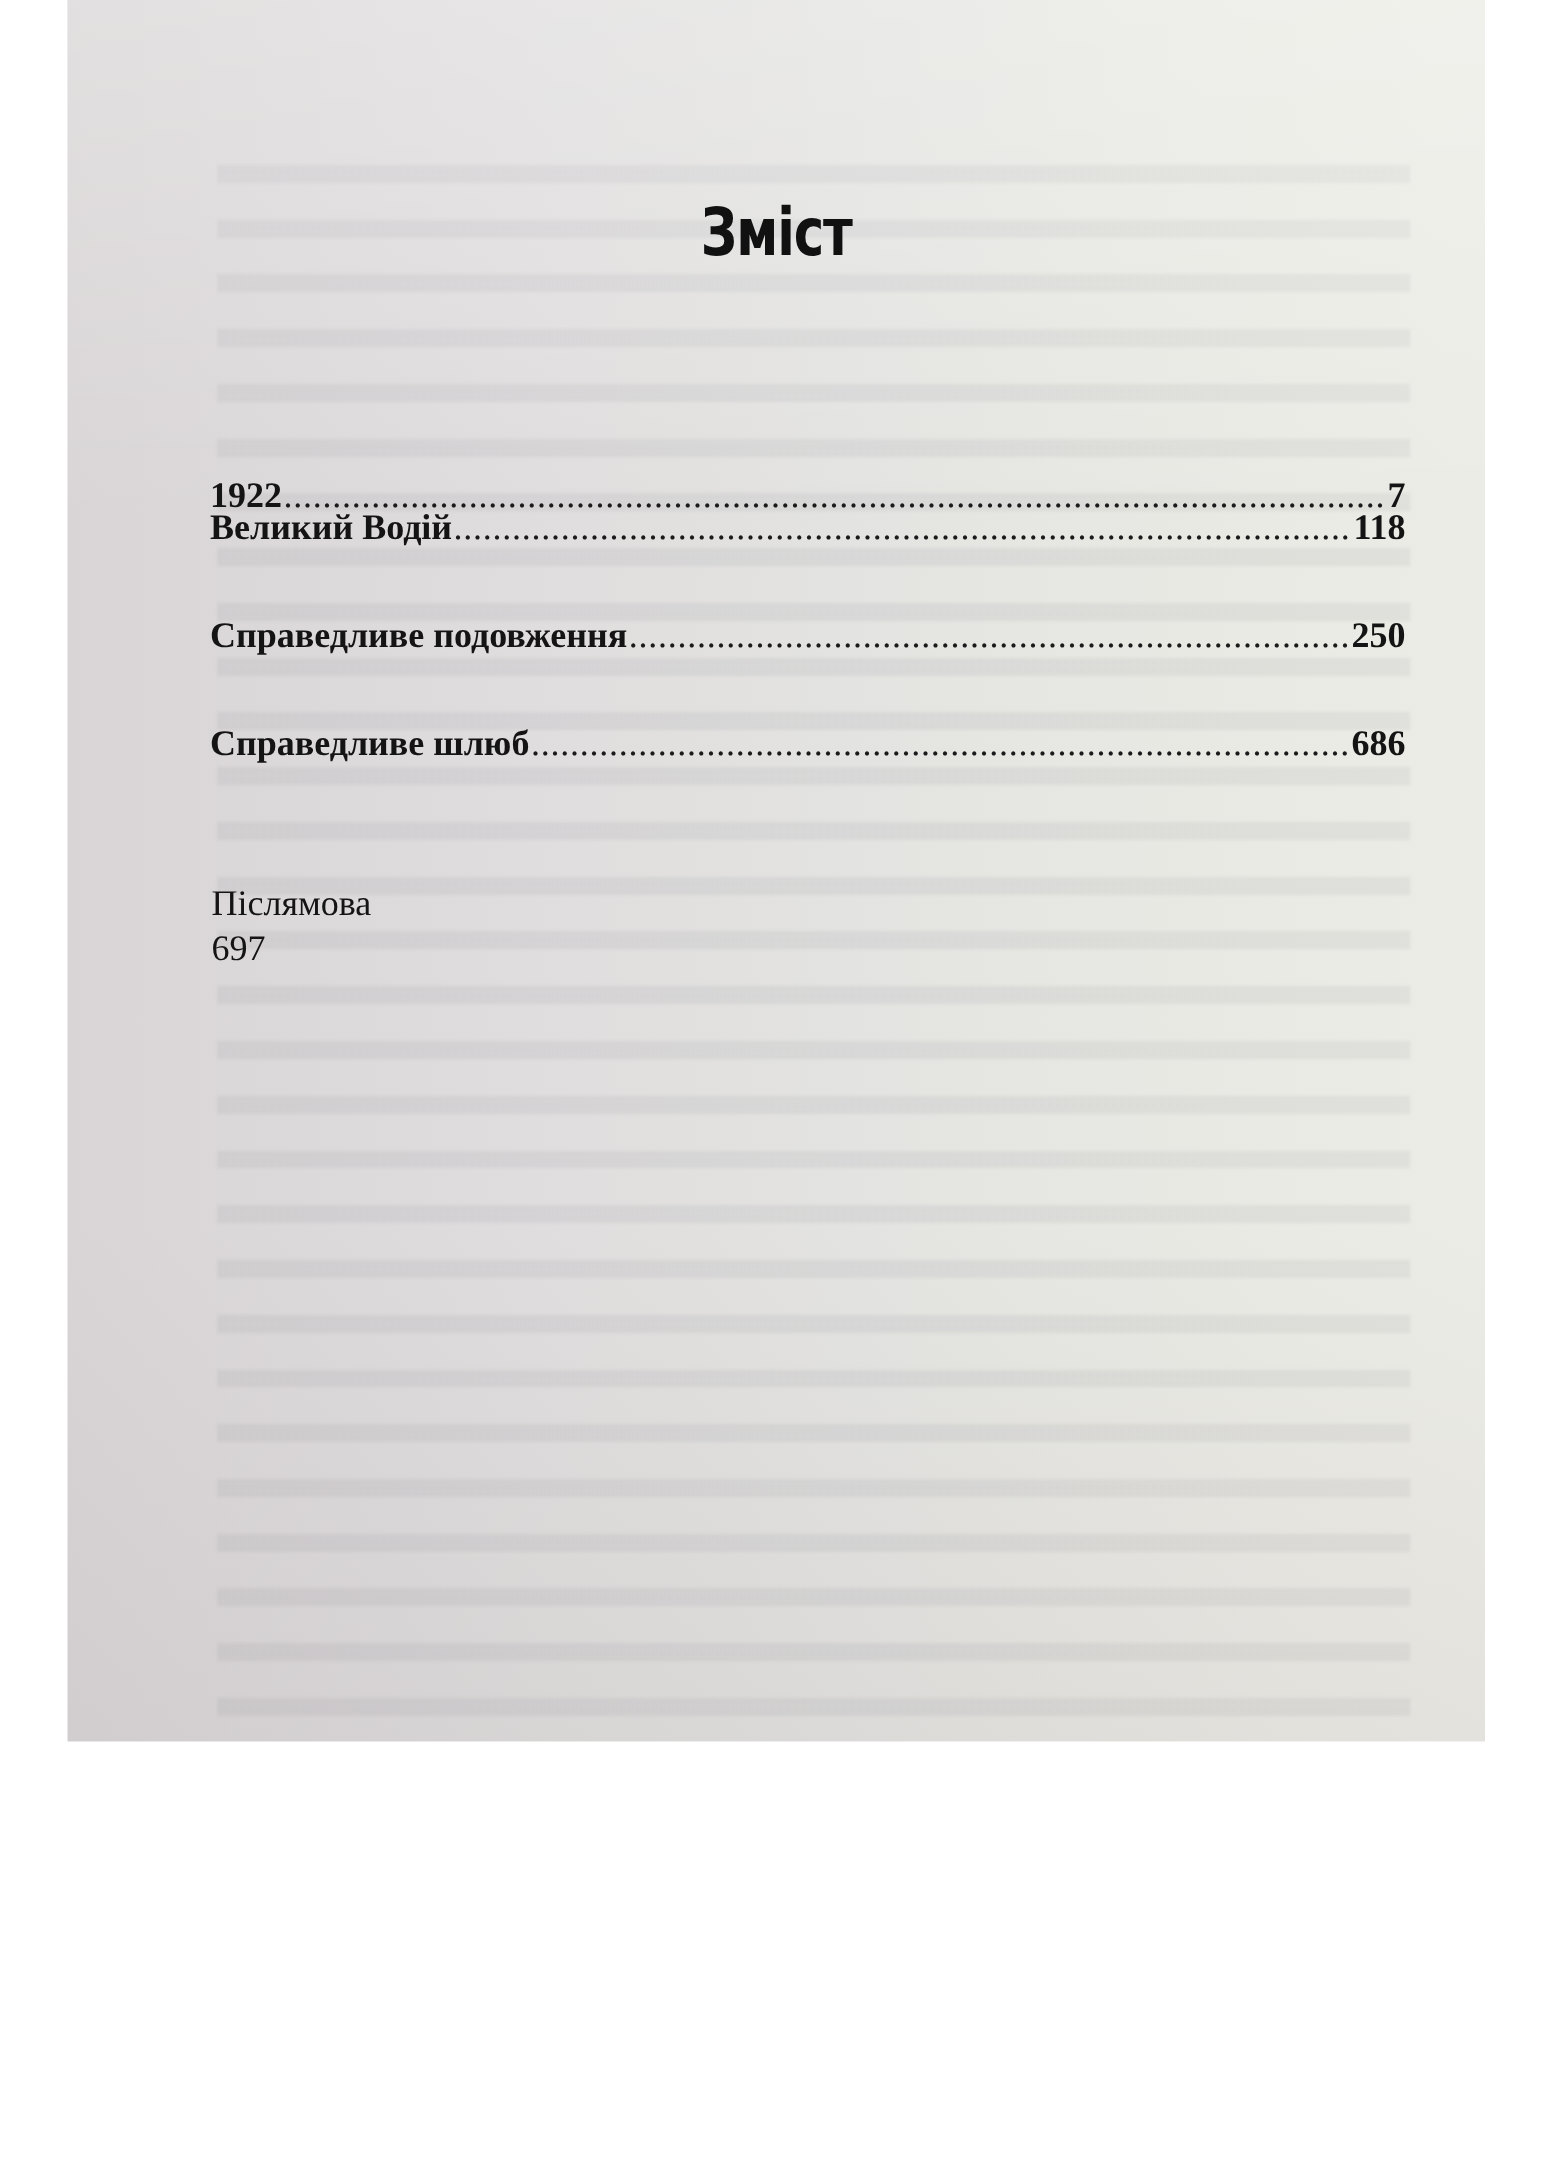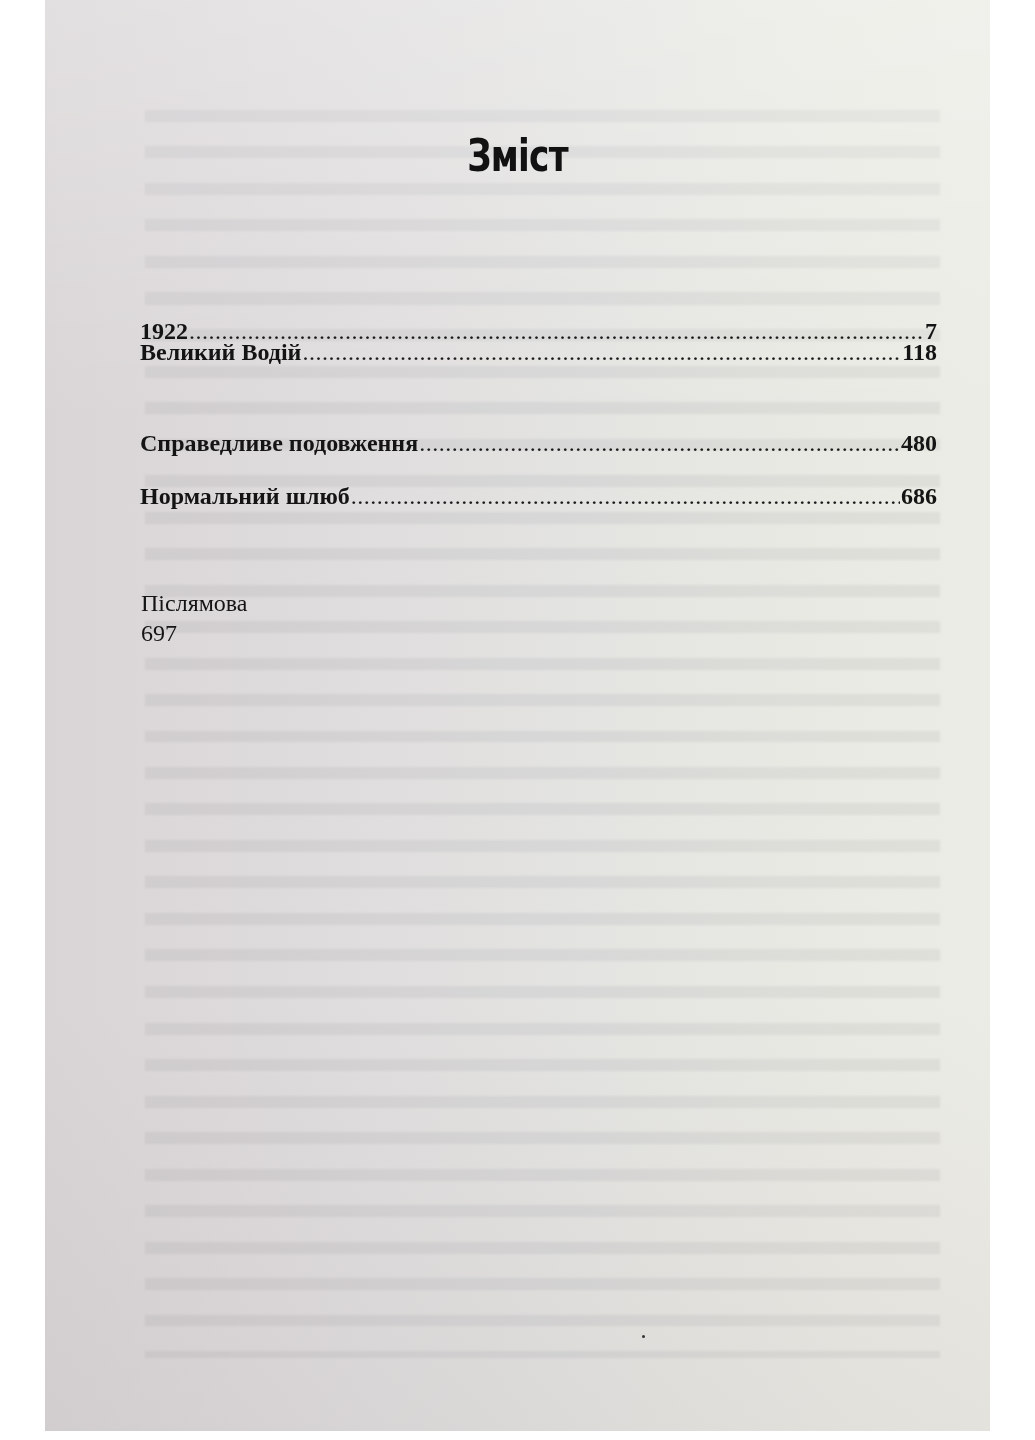--- a/index.html
+++ b/index.html
@@ -8,21 +8,21 @@
     width: 1035px;
     height: 1440px;
     background: #ffffff;
     overflow: hidden;
   }
   .page {
     position: absolute;
     left: 45px;
     top: 0;
     width: 945px;
-    height: 1431px;
+    height: 1161px;
     background: linear-gradient(90deg, #d9d5d6 0%, #dedbdc 25%, #e3e3e1 55%, #eaeae4 85%, #ecece6 100%);
     overflow: hidden;
   }
   .page::after {
     content: "";
     position: absolute;
     inset: 0;
     background: linear-gradient(180deg, rgba(255,255,255,0.25) 0%, rgba(255,255,255,0) 30%, rgba(0,0,0,0) 70%, rgba(120,110,110,0.08) 100%);
     pointer-events: none;
   }
@@ -116,28 +116,28 @@
       <span class="toc-leader"></span>
       <span class="toc-page">7</span>
     </div>
 
     <div class="toc-row bold" style="top:337px;">
       <span class="toc-title">Великий Водій</span>
       <span class="toc-leader"></span>
       <span class="toc-page">118</span>
     </div>
 
-    <div class="toc-row bold" style="top:428px;">
+    <div class="toc-row bold" style="top:409px;">
       <span class="toc-title">Справедливе подовження</span>
       <span class="toc-leader"></span>
-      <span class="toc-page">480</span>
+      <span class="toc-page">250</span>
     </div>
 
     <div class="toc-row bold" style="top:481px;">
-      <span class="toc-title">Нормальний шлюб</span>
+      <span class="toc-title">Справедливе шлюб</span>
       <span class="toc-leader"></span>
       <span class="toc-page">686</span>
     </div>
 
     <div class="toc-row" style="top:588px;flex-direction:column;">
       <span class="toc-title">Післямова</span>
       <span class="toc-leader"></span>
       <span class="toc-page">697</span>
     </div>
   </div>

